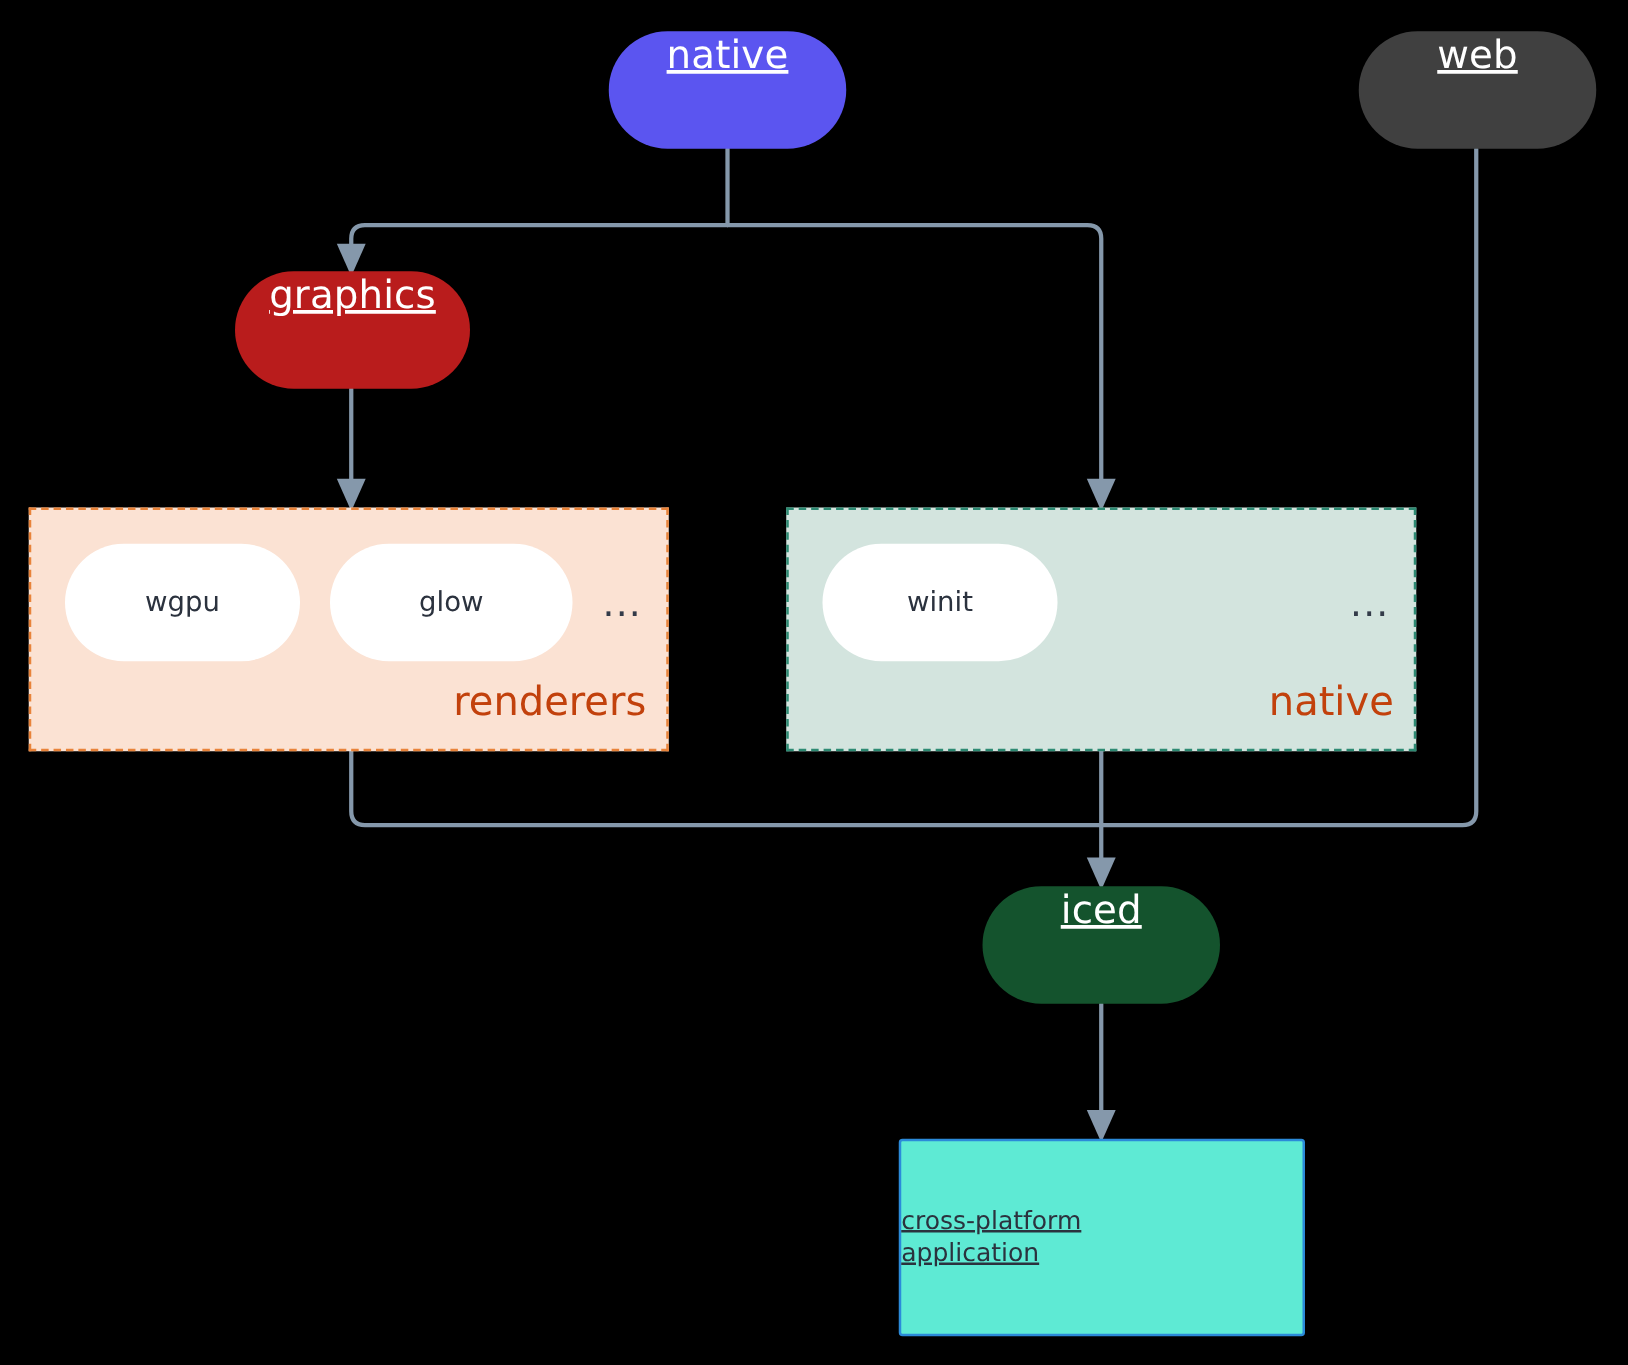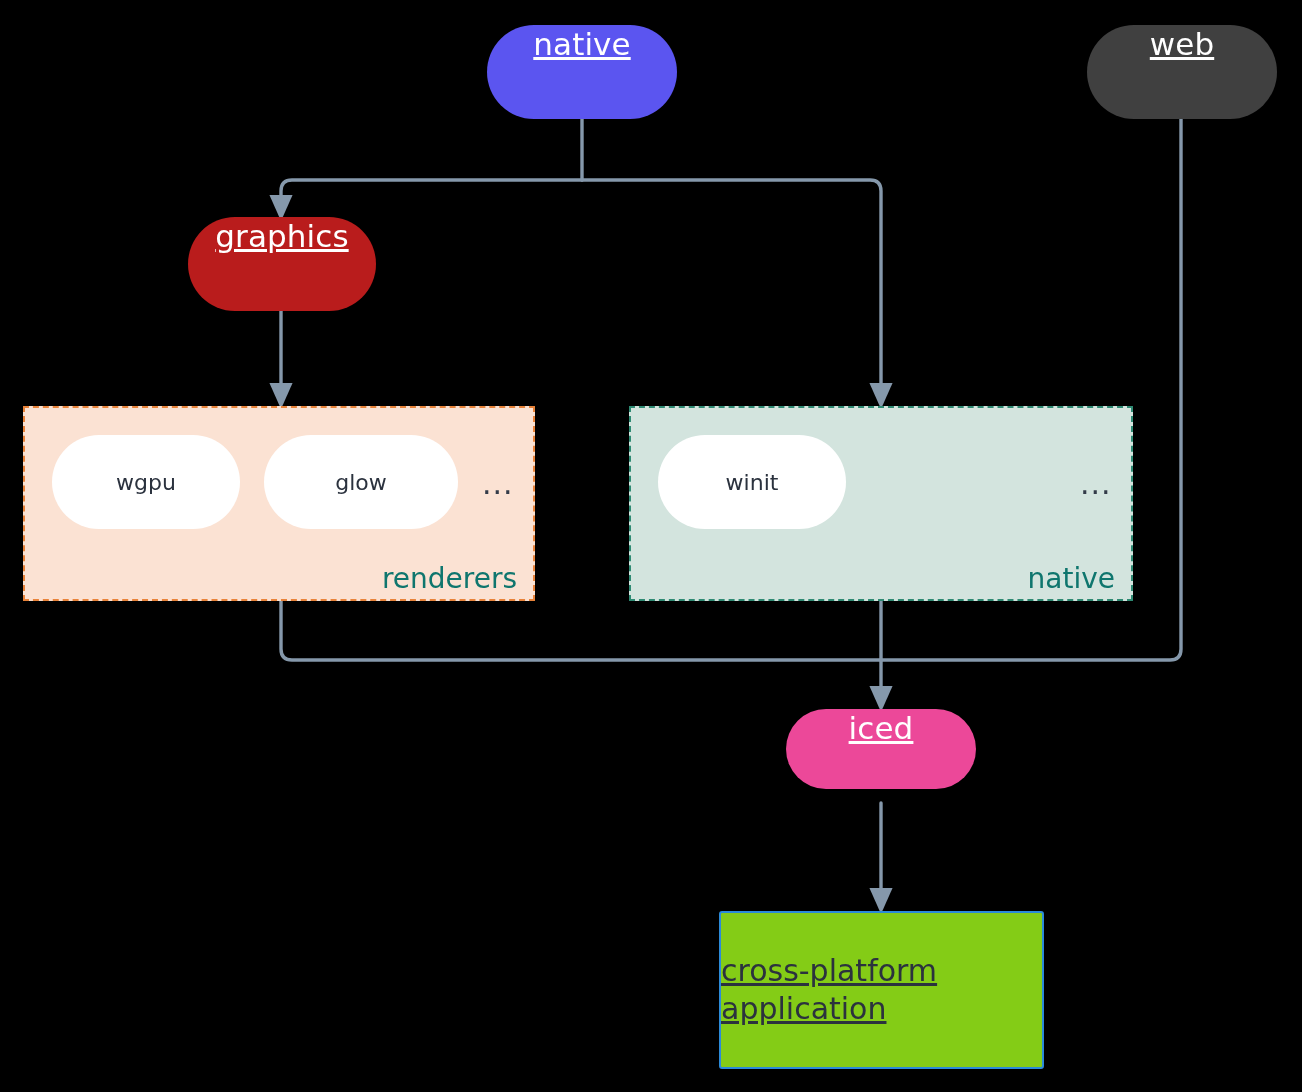--- a/index.html
+++ b/index.html
@@ -61,22 +61,22 @@
     left: 188px;
     top: 217px;
     width: 188px;
     height: 94px;
     background: #b91c1c;
   }
   .capsule-iced {
     left: 786px;
     top: 709px;
     width: 190px;
-    height: 80px;
-    background: #ec4899;
+    height: 94px;
+    background: #14532d;
   }
   
   .group {
     position: absolute;
     box-sizing: border-box;
     border-style: dashed;
     border-width: 2.5px;
   }
   .group-renderers {
     left: 23px;
@@ -90,23 +90,23 @@
     left: 629px;
     top: 406px;
     width: 504px;
     height: 195px;
     background: #D3E4DE;
     border-color: #2E8A73;
   }
   .group-label {
     position: absolute;
     right: 16px;
-    bottom: 4px;
-    font-size: 28px;
-    color: #0f766e;
+    bottom: 19px;
+    font-size: 32px;
+    color: #c2410c;
     white-space: nowrap;
   }
   
   .pill {
     position: absolute;
     box-sizing: border-box;
     display: flex;
     align-items: center;
     justify-content: center;
     background: #FFFFFF;
@@ -128,25 +128,25 @@
     letter-spacing: 1px;
   }
   .ellipsis-r { left: 457px; }
   .ellipsis-s { left: 449px; }
   
   .rect-node {
     left: 719px;
     top: 911px;
     width: 325px;
     height: 158px;
-    background: #84cc16;
+    background: #5eead4;
     border: 2.5px solid #2B8AD9;
     border-radius: 3px;
     color: #2B323E;
-    font-size: 30px;
+    font-size: 20px;
     flex-direction: column;
   }
   .rect-node .line { display: block; }
 </style>
 </head>
 <body>
 
 <div id="diagram-root">
 
   <svg class="edges-layer" viewBox="0 0 1302 1092" width="1302" height="1092" aria-hidden="true">

